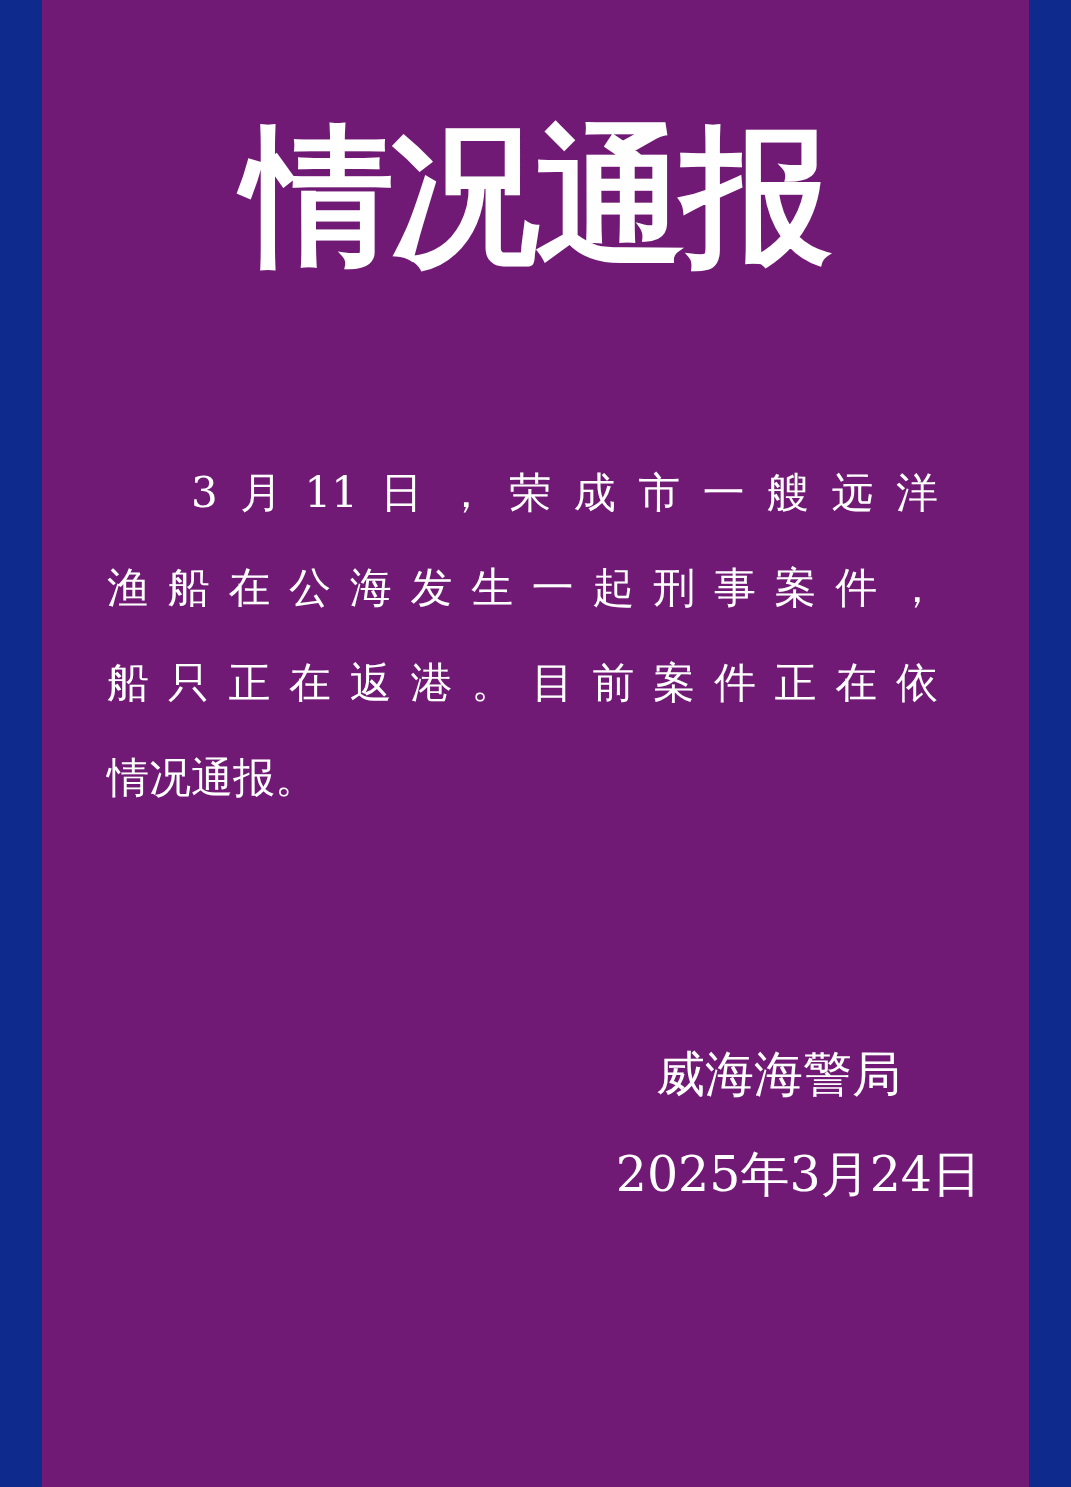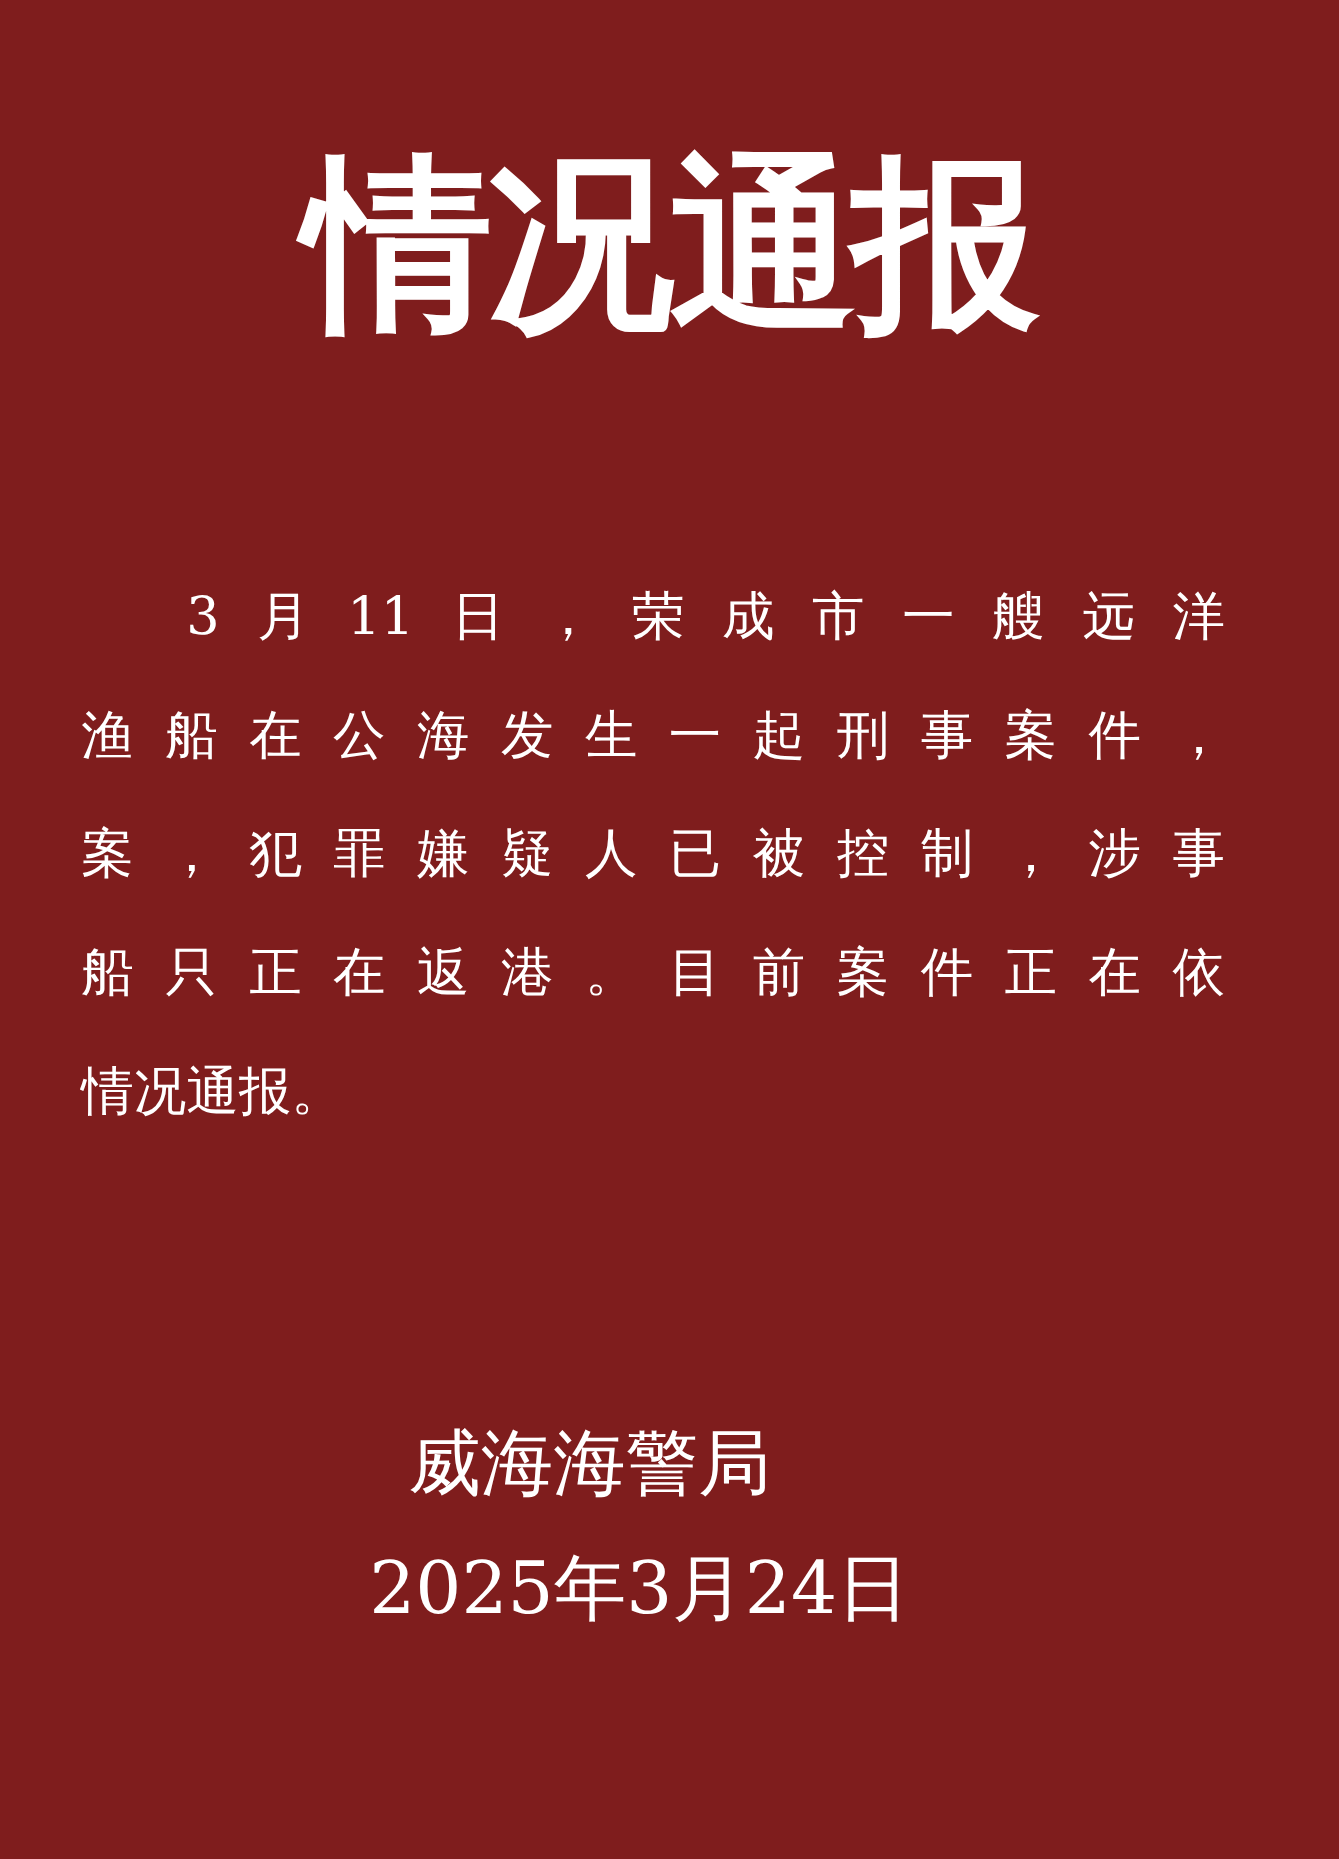--- a/index.html
+++ b/index.html
@@ -2,24 +2,24 @@
 <html><head>
 <meta charset="utf-8">
 <style>
   html, body {
     margin: 0;
     padding: 0;
     background: #0d2a8c;
   }
   .page {
     position: relative;
-    width: 1071px;
+    width: 987px;
     height: 1487px;
     margin: 0 auto;
-    background: #7f1d1d;
+    background: #701a75;
     color: #ffffff;
     font-family: "DejaVu Serif", serif;
     overflow: hidden;
   }
   .title {
     margin: 0;
     padding-top: 95px;
     text-align: center;
     font-size: 150px;
     line-height: 200px;
@@ -40,42 +40,41 @@
   }
   .body-line.indent {
     text-indent: 2em;
   }
   .body-line.last {
     text-align: left;
     text-align-last: left;
   }
   .signature-block {
     margin-top: 200px;
-    font-size: 58px;
+    font-size: 49px;
     line-height: 100px;
-    text-align: center;
+    text-align: right;
   }
   .sig-issuer {
     padding-right: 128px;
   }
   .sig-date {
     padding-right: 48px;
   }
 </style>
 </head>
 <body>
 
 <div class="page">
 
   <h1 class="title">情况通报</h1>
 
   <div class="body-text">
     <div class="body-line indent">3月11日，荣成市一艘远洋</div>
     <div class="body-line">渔船在公海发生一起刑事案件，</div>
-    <div class="body-line">案，犯罪嫌疑人已被控制，涉事</div>
     <div class="body-line">船只正在返港。目前案件正在依</div>
     <div class="body-line last">情况通报。</div>
   </div>
 
   <div class="signature-block">
     <div class="sig-issuer">威海海警局</div>
     <div class="sig-date">2025年3月24日</div>
   </div>
 
 </div>

